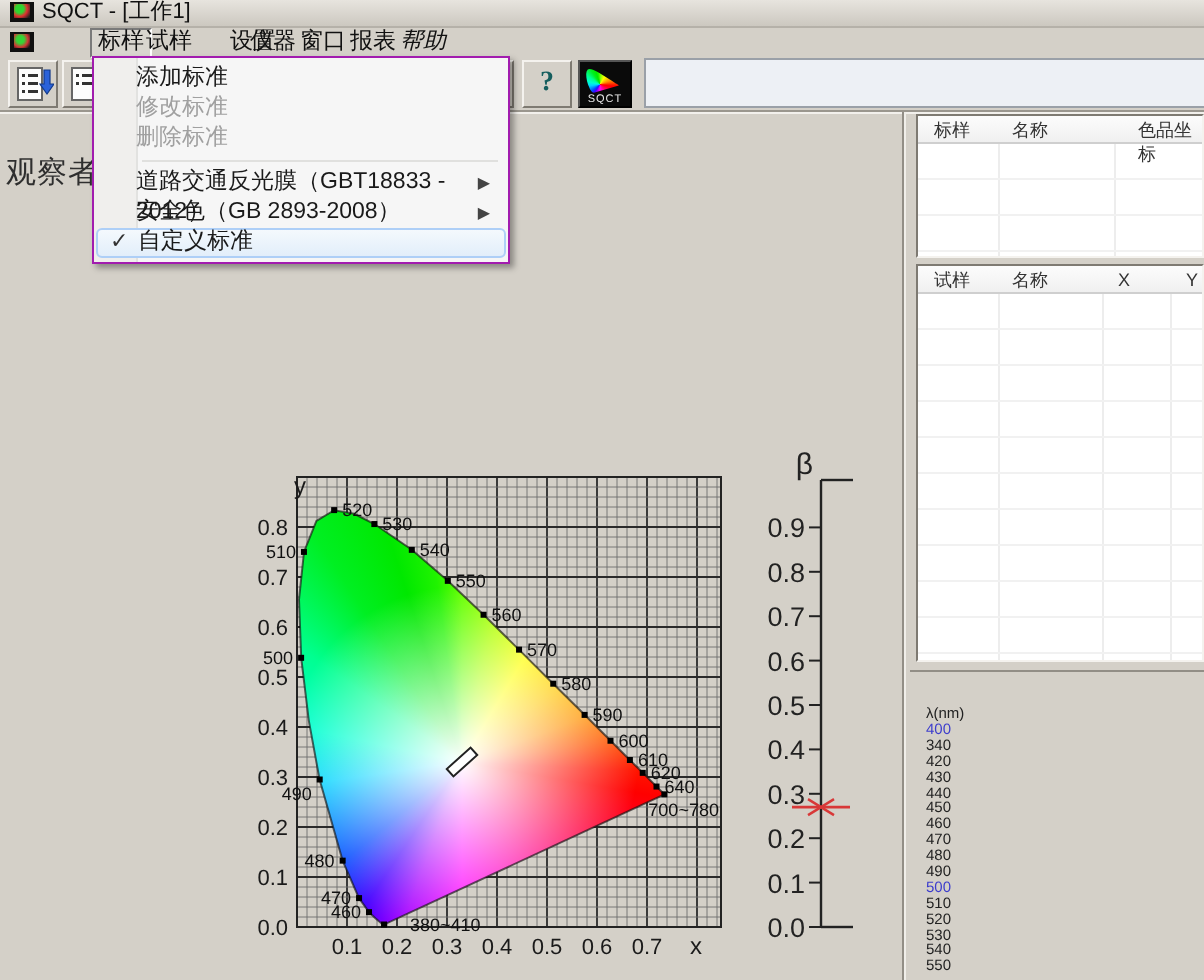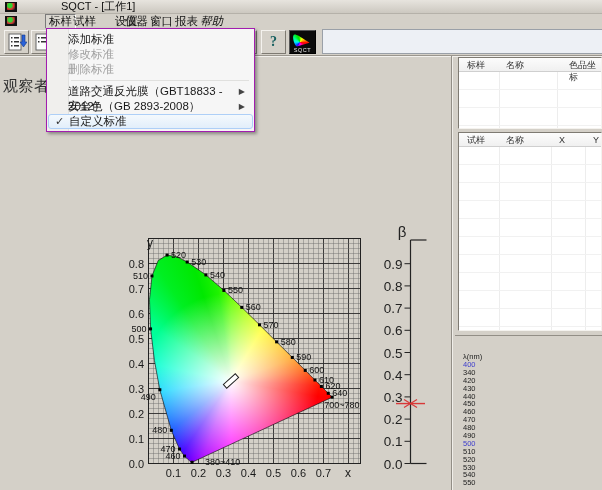--- a/index.html
+++ b/index.html
@@ -2,21 +2,21 @@
 <html><head>
 <meta charset="utf-8">
 <style>
   * { margin:0; padding:0; box-sizing:border-box; }
   html,body { width:602px; height:490px; overflow:hidden; }
   body { font-family:"Liberation Sans","DejaVu Sans",sans-serif; background:#d4d0c8; position:relative; }
   #app { position:absolute; left:0; top:0; width:602px; height:490px; background:#d4d0c8; }
 
   
   .titlebar { position:absolute; left:0; top:0; width:602px; height:14px;
-    background:linear-gradient(#e7e4de,#ccc8c0); display:flex; align-items:flex-end; border-bottom:1px solid #b5b1a9;gap:40px;}
+    background:linear-gradient(#e7e4de,#ccc8c0); display:flex; align-items:flex-start; border-bottom:1px solid #b5b1a9;}
   .app-icon { width:12px; height:10px; margin:1px 4px 1px 5px; background:#101010; position:relative; }
   .app-icon:before { content:""; position:absolute; left:2px; top:1px; width:8px; height:7px;
     background:radial-gradient(circle at 35% 35%, #2fd42f 0 30%, #e03030 55%, #202020 90%); }
   .title-text { font-size:11px; color:#111; line-height:13px; }
 
   
   .menubar { position:absolute; left:0; top:14px; width:602px; height:15px; background:#d4d0c8; }
   .mdi-icon { position:absolute; left:5px; top:2px; width:12px; height:10px; background:#101010; }
   .mdi-icon:before { content:""; position:absolute; left:2px; top:1px; width:8px; height:7px;
     background:radial-gradient(circle at 40% 40%, #35d435 0 30%, #d03535 60%, #181818 90%); }

